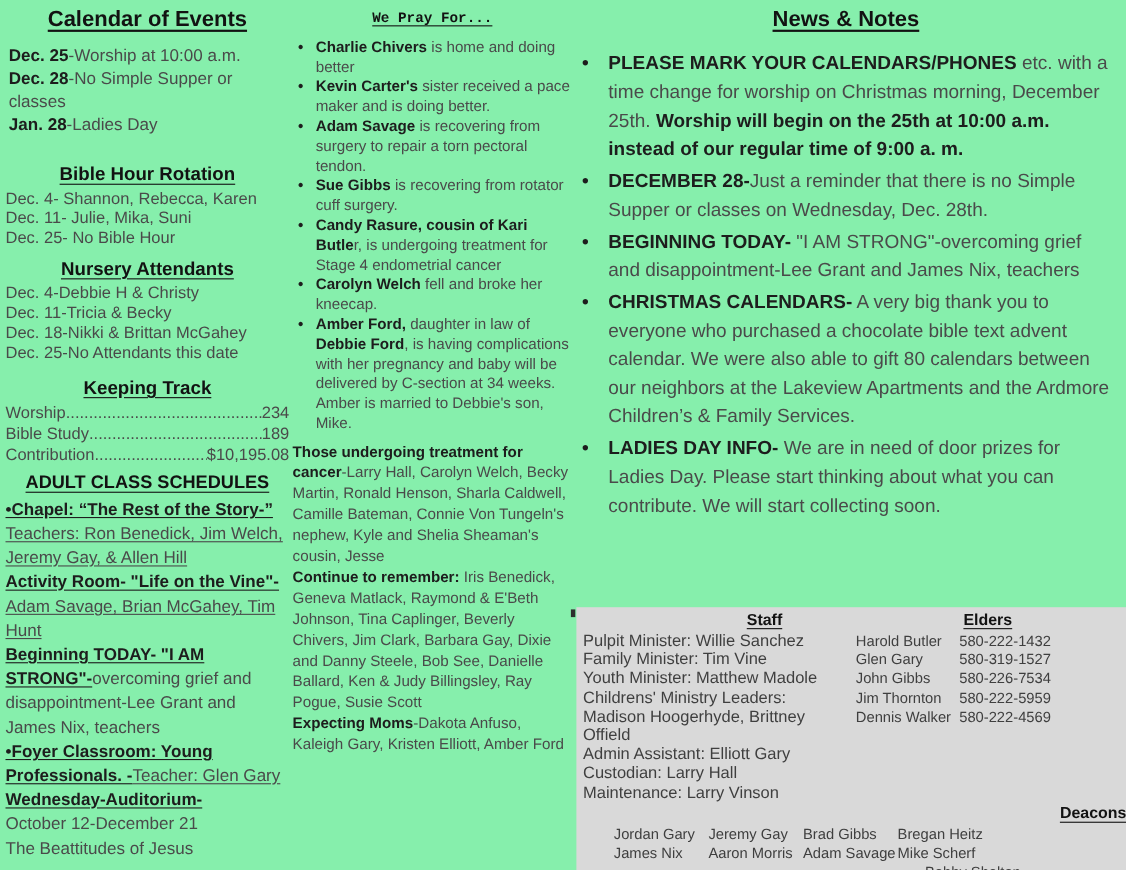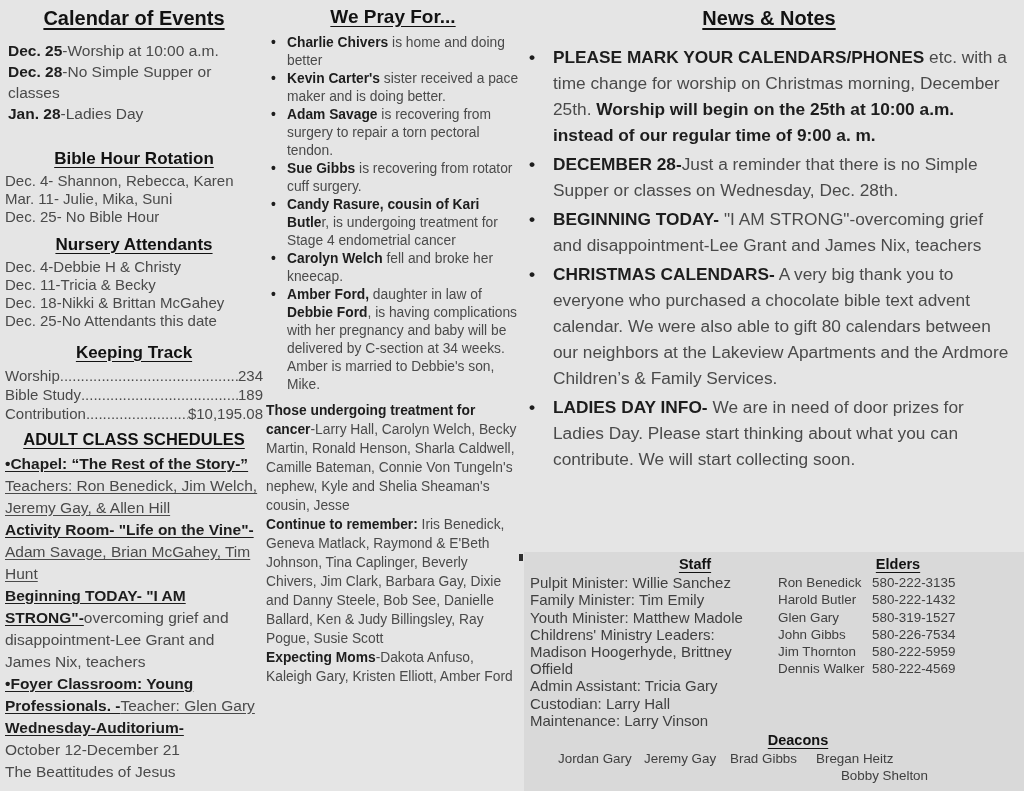--- a/index.html
+++ b/index.html
@@ -1,17 +1,17 @@
 <!DOCTYPE html>
 <html><head>
 <meta charset="utf-8">
 <style>
   html,body{margin:0;padding:0;background:#fff;}
   .page{
-    position:relative;width:1024px;height:791px;background:#e5e5e5;overflow:hidden;
+    position:relative;width:1024px;height:791px;background:#86efac;overflow:hidden;
     font-family:"Liberation Sans","DejaVu Sans",sans-serif;color:#4a4a4a;
   }
   .col{position:absolute;top:0;}
   .col-left{left:5px;width:258px;}
   .col-mid{left:266px;width:254px;}
   .col-right{left:524px;width:490px;}
 
   .b{font-weight:bold;color:#1d1d1d;}
   .u{text-decoration:underline;text-underline-offset:2px;}
 
@@ -31,21 +31,21 @@
   .plain-list{margin-top:2px;}
   .plain-list .line{font-size:15px;line-height:18px;}
   .track{margin-top:2px;}
   .track-row{display:flex;align-items:center;font-size:15px;line-height:19px;}
   .track-dots{flex:1;overflow:hidden;white-space:nowrap;}
   .track-value{white-space:nowrap;}
   .adult{margin-top:4px;}
   .adult .line{font-size:15.5px;line-height:22px;}
 
   
-  .mid-title{font-size:19px;line-height:26px;margin-top:4px;}
+  .mid-title{font-size:13px;line-height:26px;margin-top:4px;font-family:Liberation Mono, monospace;}
   .mid-bullets{margin-top:4px;}
   .mid-bullets .bullet-item{display:flex;font-size:13.8px;line-height:18px;}
   .mid-bullets .marker{flex:none;width:16px;padding-left:5px;color:#1d1d1d;font-weight:bold;}
   .mid-bullets .bcontent{flex:1;}
   .mid-paras .para{font-size:13.8px;line-height:19px;}
   .mid-paras .para:first-child{margin-top:7px;}
 
   
   .news-title{font-size:20px;line-height:28px;margin-top:4px;}
   .news-bullets{margin-top:12px;}
@@ -62,21 +62,21 @@
   .staff-col{width:250px;box-sizing:border-box;padding-left:6px;}
   .elders-col{width:244px;box-sizing:border-box;padding-left:4px;}
   .box-head{font-size:14.5px;line-height:18px;}
   .staff-title-wrap{width:330px;text-align:center;}
   .elders-title-wrap{text-align:center;}
   .staff-list{margin-top:1px;}
   .staff-list .line{font-size:15px;line-height:17.2px;}
   .elders-list{margin-top:1px;}
   .elder-row{display:flex;}
   .elder-name{width:94px;flex:none;}
-  .deacons-title-wrap{text-align:center;margin-top:2px;padding-left:48px;}
+  .deacons-title-wrap{text-align:right;margin-top:2px;padding-left:48px;}
   .deacon-rows{margin-top:1px;}
   .deacon-row{display:flex;padding-left:34px;}
   .deacon-cell{width:86px;flex:none;}
   .deacon-row.single{justify-content:flex-end;padding-left:4px;width:400px;}
   .deacon-row.single .deacon-cell{width:auto;}
 
   .stray-mark{position:absolute;left:519px;top:554px;width:4px;height:7px;background:#2e2e2e;}
 </style>
 </head>
 <body>
@@ -91,21 +91,21 @@
         <div class="line"><span class="b ">Dec. 25</span><span class="">-Worship at 10:00 a.m.</span></div>
         <div class="line"><span class="b ">Dec. 28</span><span class="">-No Simple Supper or classes</span></div>
         <div class="line"><span class="b ">Jan. 28</span><span class="">-Ladies Day</span></div>
       </div>
 
     <div class="heading-wrap mt-bible">
       <span class="u-head h2">Bible Hour Rotation</span>
     </div>
     <div class="plain-list">
         <div class="line">Dec. 4- Shannon, Rebecca, Karen</div>
-        <div class="line">Mar. 11- Julie, Mika, Suni</div>
+        <div class="line">Dec. 11- Julie, Mika, Suni</div>
         <div class="line">Dec. 25- No Bible Hour</div>
       </div>
 
     <div class="heading-wrap mt-nursery">
       <span class="u-head h2">Nursery Attendants</span>
     </div>
     <div class="plain-list">
         <div class="line">Dec. 4-Debbie H &amp; Christy</div>
         <div class="line">Dec. 11-Tricia &amp; Becky</div>
         <div class="line">Dec. 18-Nikki &amp; Brittan McGahey</div>
@@ -218,37 +218,33 @@
   </section>
 
   <section class="staff-box">
     <div class="staff-grid">
       <div class="staff-col">
         <div class="staff-title-wrap">
           <span class="u-head box-head">Staff</span>
         </div>
         <div class="staff-list">
             <div class="line">Pulpit Minister: Willie Sanchez</div>
-            <div class="line">Family Minister: Tim Emily</div>
+            <div class="line">Family Minister: Tim Vine</div>
             <div class="line">Youth Minister: Matthew Madole</div>
             <div class="line">Childrens' Ministry Leaders: Madison Hoogerhyde, Brittney Offield</div>
-            <div class="line">Admin Assistant: Tricia Gary</div>
+            <div class="line">Admin Assistant: Elliott Gary</div>
             <div class="line">Custodian: Larry Hall</div>
             <div class="line">Maintenance: Larry Vinson</div>
           </div>
       </div>
       <div class="elders-col">
         <div class="elders-title-wrap">
           <span class="u-head box-head">Elders</span>
         </div>
         <div class="elders-list">
-            <div class="elder-row">
-              <span class="elder-name">Ron Benedick</span>
-              <span class="elder-phone">580-222-3135</span>
-            </div>
             <div class="elder-row">
               <span class="elder-name">Harold Butler</span>
               <span class="elder-phone">580-222-1432</span>
             </div>
             <div class="elder-row">
               <span class="elder-name">Glen Gary</span>
               <span class="elder-phone">580-319-1527</span>
             </div>
             <div class="elder-row">
               <span class="elder-name">John Gibbs</span>
@@ -268,20 +264,26 @@
     <div class="deacons-title-wrap">
       <span class="u-head box-head">Deacons</span>
     </div>
     <div class="deacon-rows">
         <div class="deacon-row">
           <span class="deacon-cell">Jordan Gary</span>
           <span class="deacon-cell">Jeremy Gay</span>
           <span class="deacon-cell">Brad Gibbs</span>
           <span class="deacon-cell">Bregan Heitz</span>
         </div>
+        <div class="deacon-row">
+          <span class="deacon-cell">James Nix</span>
+          <span class="deacon-cell">Aaron Morris</span>
+          <span class="deacon-cell">Adam Savage</span>
+          <span class="deacon-cell">Mike Scherf</span>
+        </div>
         <div class="deacon-row single">
           <span class="deacon-cell">Bobby Shelton</span>
         </div>
       </div>
   </section>
 
   <div class="stray-mark"></div>
 </div>
 
 </body></html>

